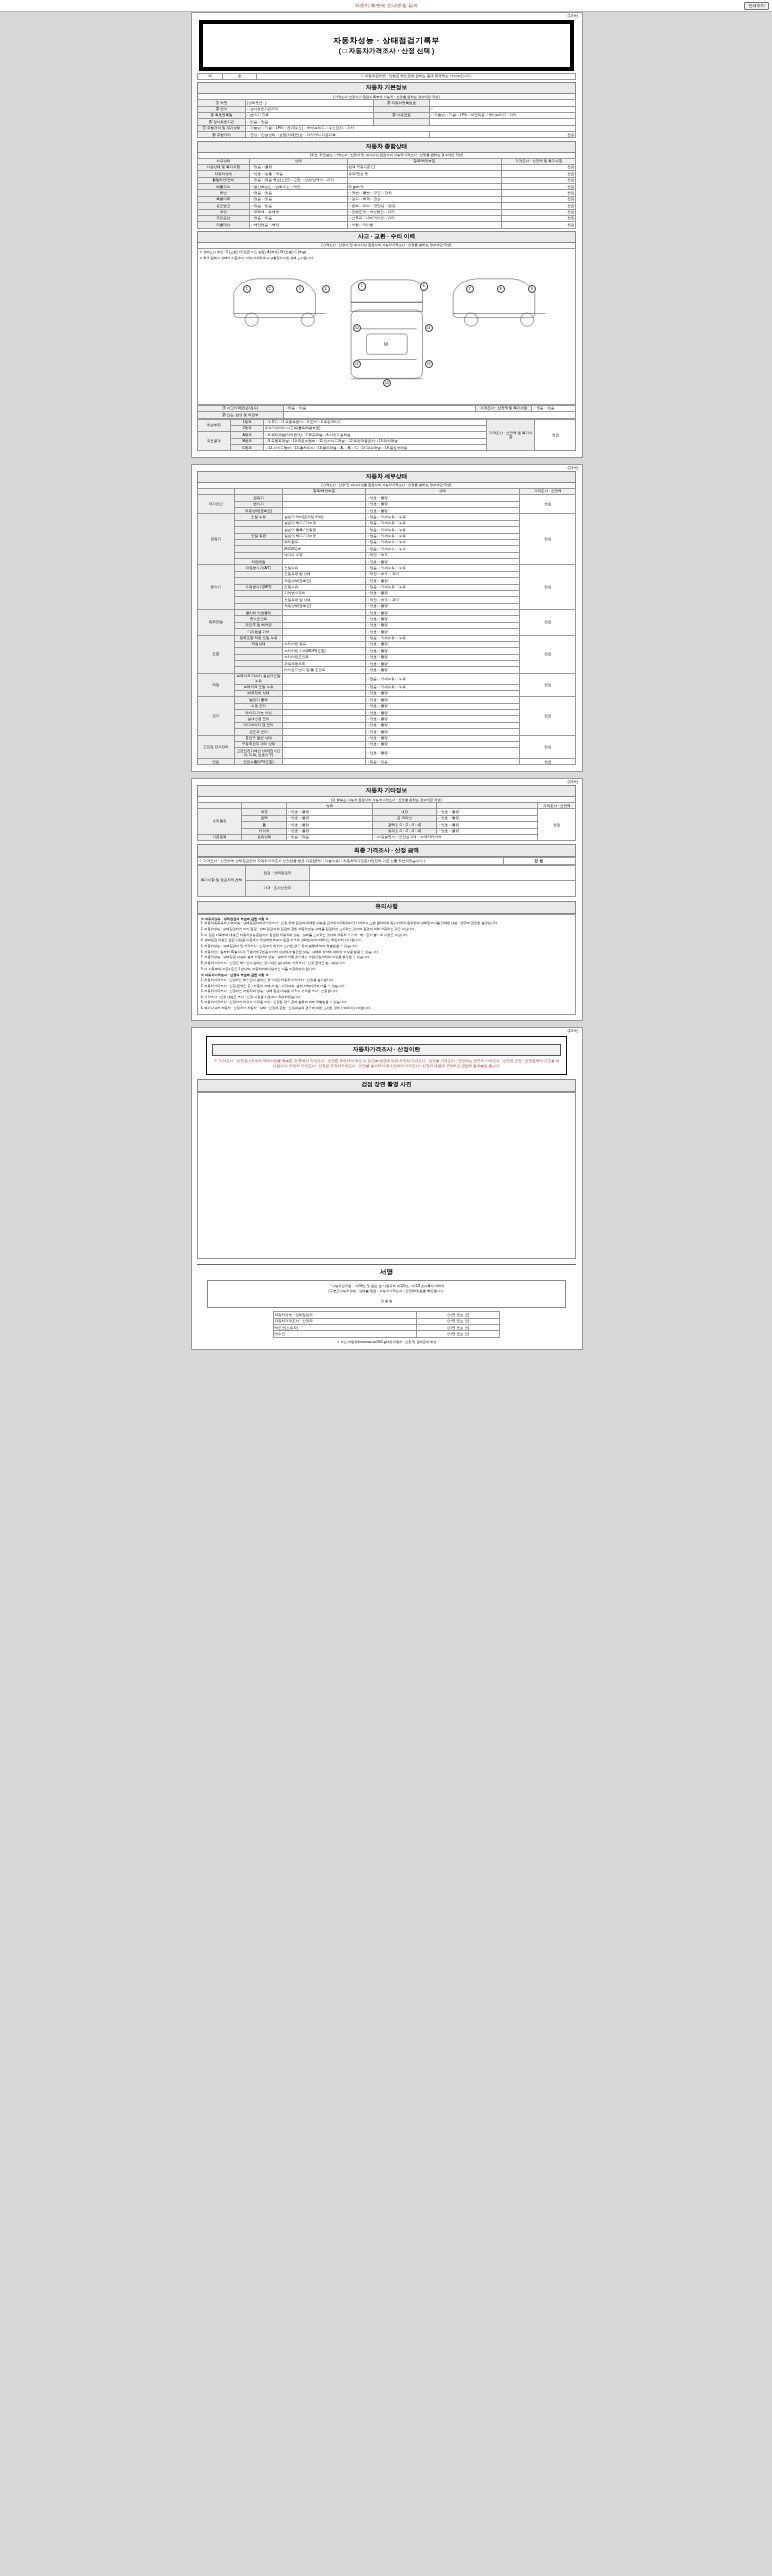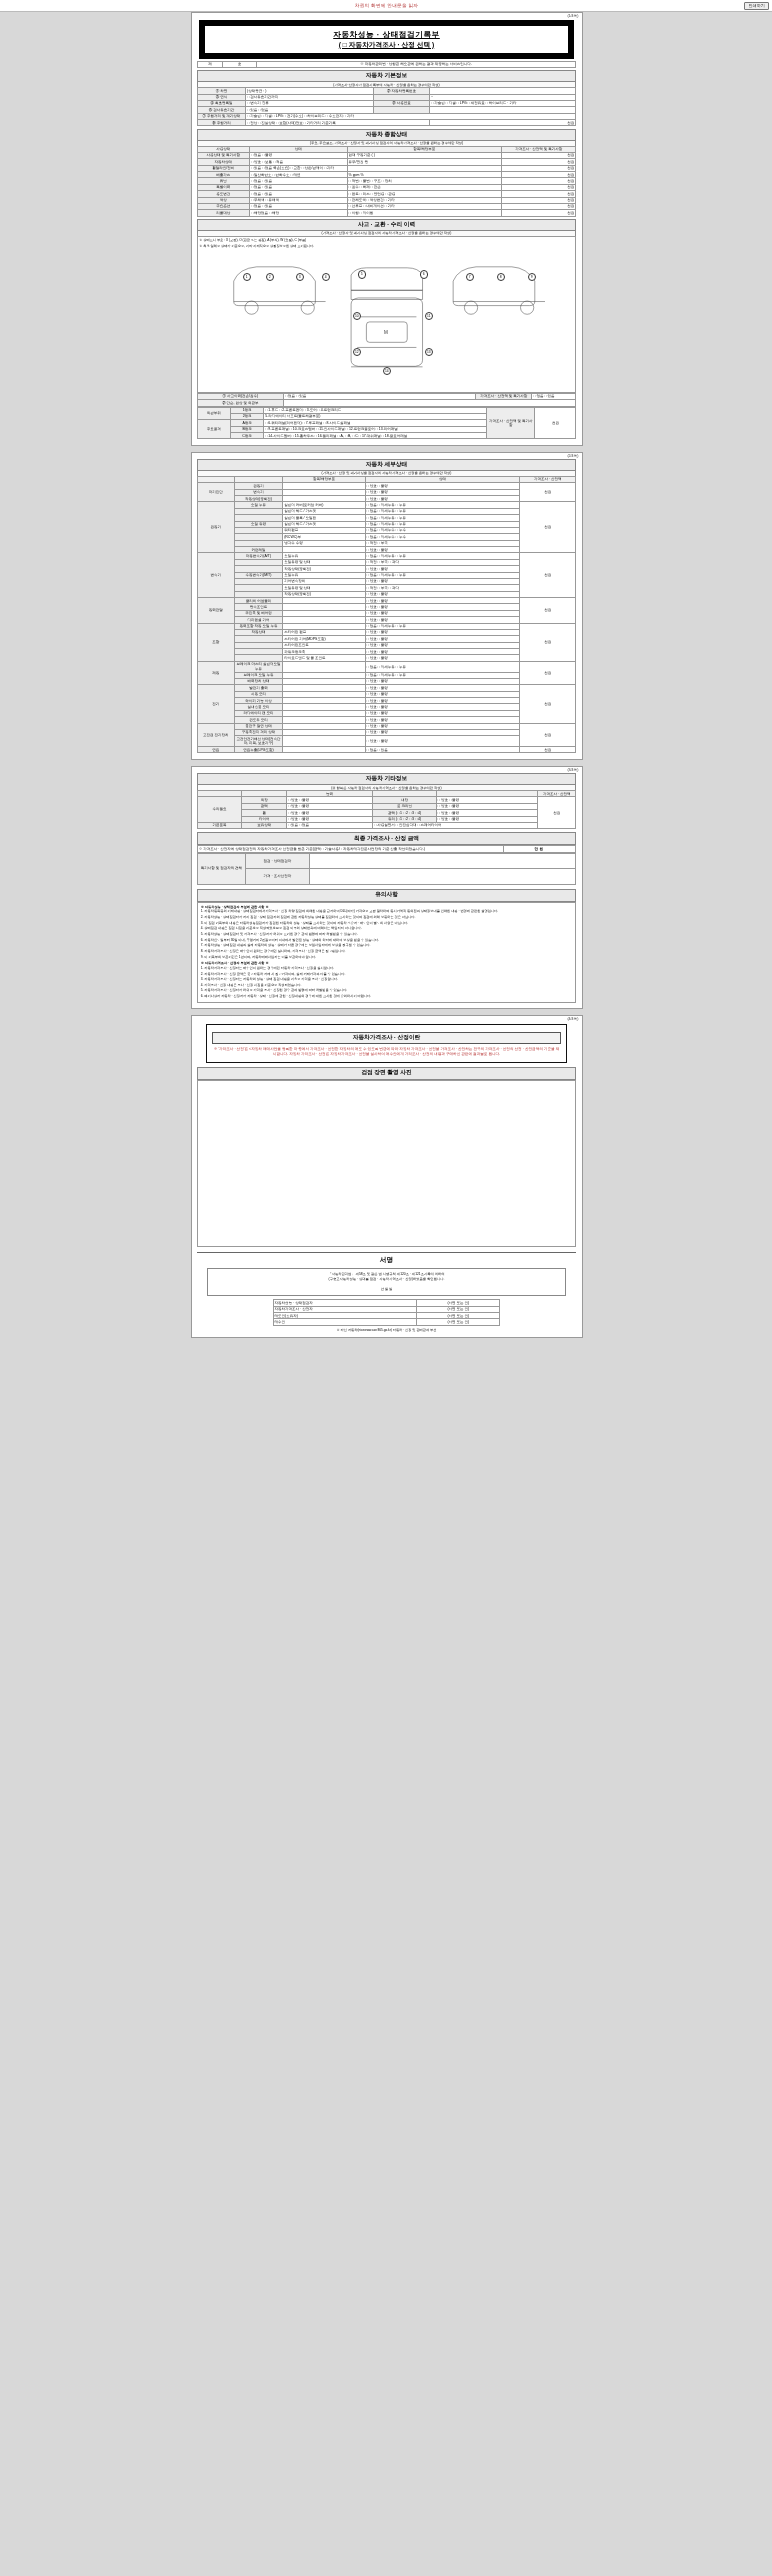--- a/index.html
+++ b/index.html
@@ -5,21 +5,21 @@
   html,body{margin:0;padding:0;background:#d8d8d8;font-family:"Liberation Sans",sans-serif;}
   .page-wrap{width:773px;margin:0 auto;background:#d8d8d8;}
   .topbar{width:100%;height:11.3px;background:#fff;border-bottom:0.5px solid #bbb;display:flex;align-items:center;justify-content:center;position:relative;}
   .topbar .t{color:#b03030;font-size:4.6px;letter-spacing:0.3px;}
   .sheet{width:392px;margin:0 auto;background:#fff;border:0.5px solid #999;box-sizing:border-box;padding:4.1px 5.2px 5.2px 5.2px;position:relative;}
   .sheet + .sheet{margin-top:6.2px;}
   .pgno{position:absolute;right:3.1px;top:1px;font-size:3.6px;color:#333;}
   .printbtn{position:absolute;right:4.1px;top:1.5px;border:0.5px solid #777;background:#eee;font-size:4.1px;padding:0.5px 3.1px;border-radius:1px;color:#222;}
   .title-main{text-align:center;font-size:7.7px;font-weight:bold;letter-spacing:0.5px;margin:3.1px 0 0 0;}
   .title-sub{text-align:center;font-size:6.7px;font-weight:bold;margin:1px 0 3.1px 0;}
-  .title-box{border:6px solid #000000;margin:3.1px 2.1px 2.1px 2.1px;padding:0 0;text-decoration:underline;}
+  .title-box{border:4px solid #000000;margin:3.1px 2.1px 2.1px 2.1px;padding:8px 0;}
   .sechead{background:#e9e9e9;border:0.5px solid #888;text-align:center;font-size:5.7px;font-weight:bold;padding:1px 0;margin:2.1px 0 0 0;}
   .note{font-size:3.3px;text-align:center;padding:0.5px 0;border-left:0.5px solid #888;border-right:0.5px solid #888;background:#fafafa;}
   table.grid{width:100%;border-collapse:collapse;table-layout:fixed;}
   table.grid th,table.grid td{border:0.5px solid #999;font-size:3.5px;padding:0.5px 1px;vertical-align:middle;line-height:1.25;}
   table.grid th{background:#f0f0f0;font-weight:normal;text-align:center;}
   .c{text-align:center;}
   .l{text-align:left;}
   .r{text-align:right;}
   .hd{background:#ededed;text-align:center;}
   .xsm{font-size:2.8px;}

